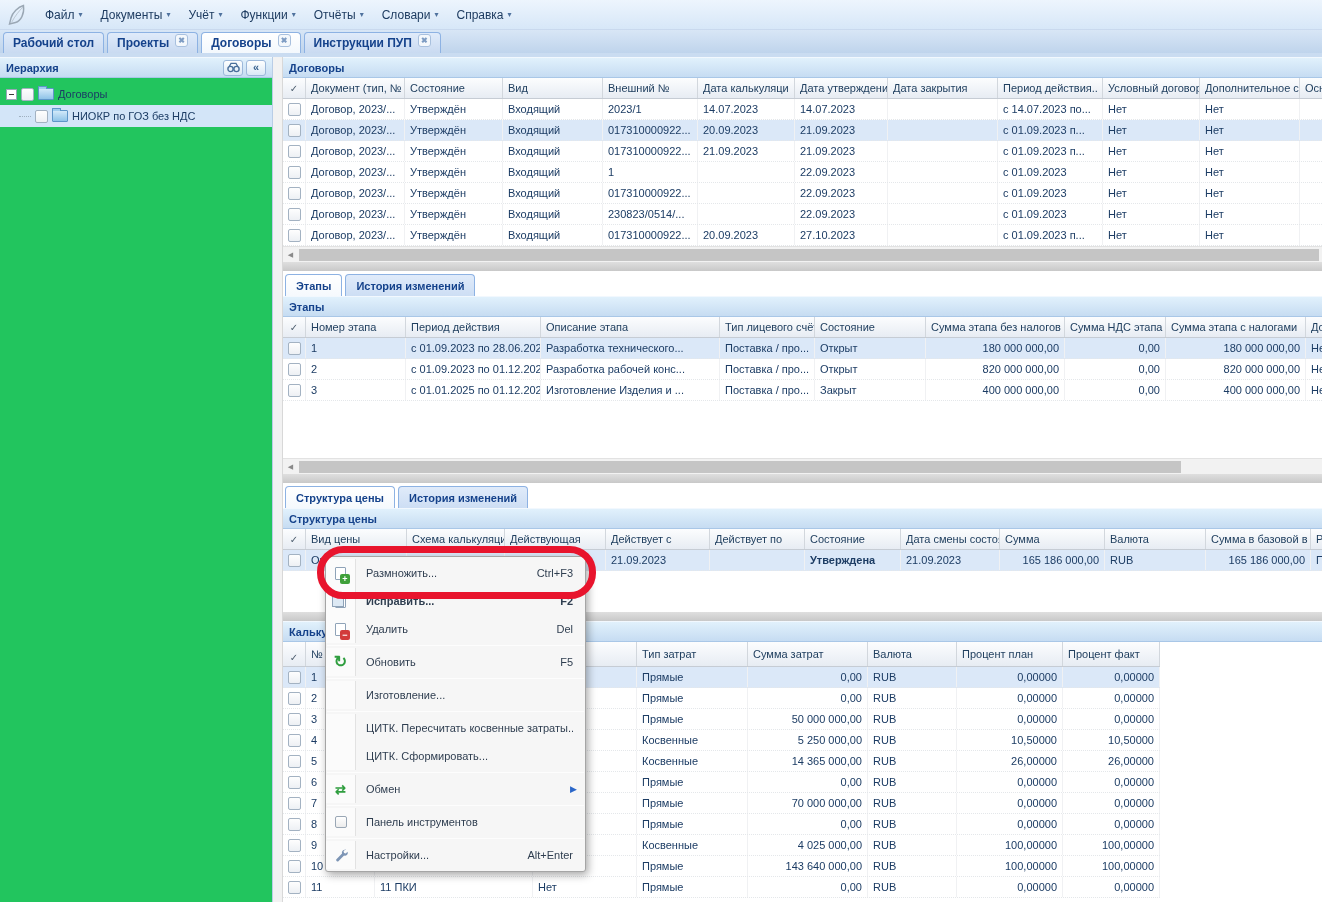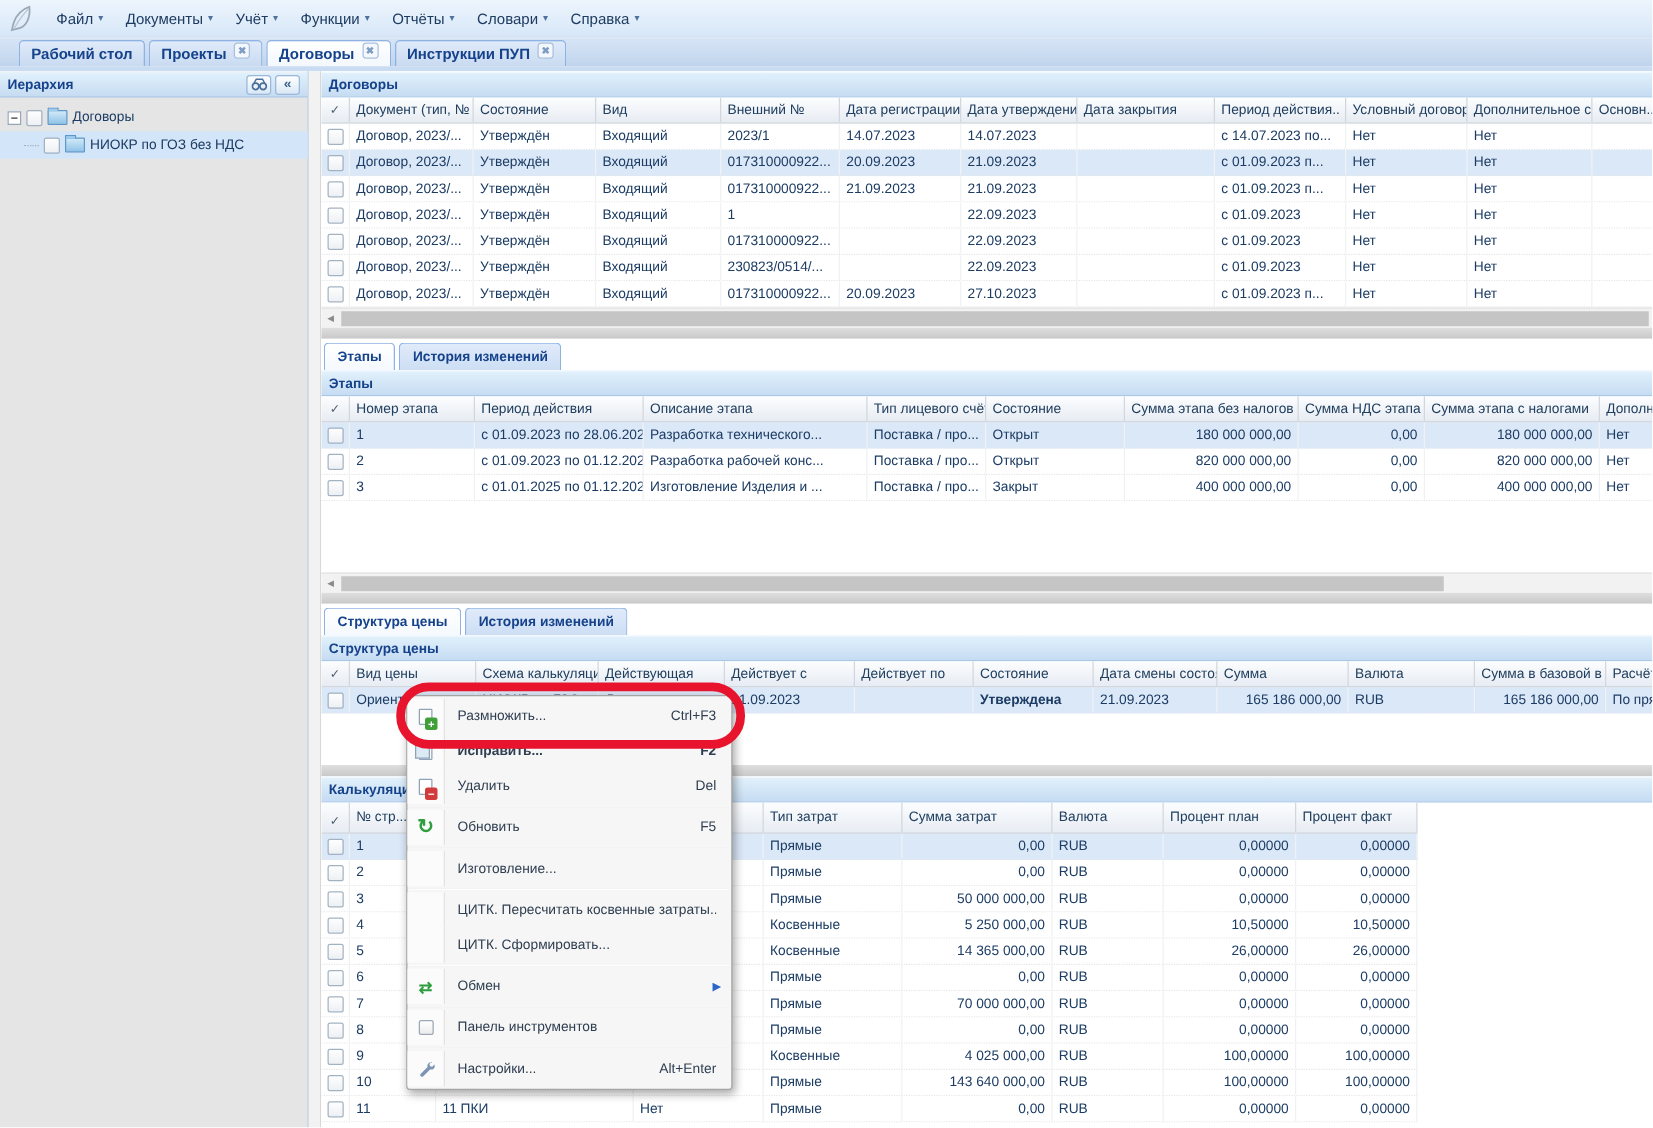--- a/index.html
+++ b/index.html
@@ -6,28 +6,28 @@
   html,body{width:1322px;height:902px;overflow:hidden}
   body{font-family:"Liberation Sans",sans-serif;font-size:11px;color:#1c3c64;background:#fff;position:relative}
 
   
   .menubar{height:30px;display:flex;align-items:center;background:linear-gradient(#edf5fd,#d7e7f8);border-bottom:1px solid #c9d9ee;padding-left:6px}
   .logo{width:22px;height:24px;margin-right:8px;display:flex;align-items:center;justify-content:center}
   .mi{display:flex;align-items:center;gap:4px;padding:4px 9px;font-size:12px;color:#1e3c61;cursor:default}
   .mi .car{font-size:8px;color:#4f729e}
 
   
-  .tabbar{height:27px;background:linear-gradient(#d8e6f6,#bfd4ec);display:flex;align-items:flex-end;padding:0 0 0 15px;gap:3px;border-bottom:4px solid #cadcf1}
+  .tabbar{height:27px;background:linear-gradient(#d8e6f6,#bfd4ec);display:flex;align-items:flex-end;padding:0 0 0 3px;gap:3px;border-bottom:4px solid #cadcf1}
   .tab{height:21px;display:flex;align-items:center;gap:6px;padding:0 9px;border:1px solid #8db2e3;border-bottom:none;border-radius:4px 4px 0 0;background:linear-gradient(#e0ebfa,#c9daf1);color:#15428b;font-weight:bold;font-size:12px}
   .tab.active{background:linear-gradient(#ffffff,#f3f8fd)}
   .tab .x{width:13px;height:13px;line-height:11px;text-align:center;font-size:8px;color:#7e9cc3;border:1px solid #a8c0de;border-radius:3px;background:#f4f8fc;transform:translateY(-3px)}
 
   
   .workspace{display:flex;height:845px}
-  .sidebar{width:247px;border-right:1px solid #b9cde6;background:#e5e5e5;display:flex;flex-direction:column;flex:0 0 auto}
+  .sidebar{width:273px;border-right:1px solid #b9cde6;background:#22c55e;display:flex;flex-direction:column;flex:0 0 auto}
   .vsplit{width:10px;background:#f2f2f2;border-right:1px solid #d8d8d8;flex:0 0 auto}
   .content{flex:1;display:flex;flex-direction:column;overflow:hidden;background:#fff}
 
   .panel-hd{height:21px;background:linear-gradient(#e1f1fc,#c6dcf2);border-top:1px solid #f2f8fe;border-bottom:1px solid #a9c7e7;display:flex;align-items:center;padding:0 6px;color:#15428b;font-weight:bold;font-size:11px;flex:0 0 auto}
   .hd-btns{margin-left:auto;display:flex;gap:3px}
   .hd-btn{width:20px;height:16px;border:1px solid #9cb8da;border-radius:3px;background:linear-gradient(#ffffff,#d9e8f6);display:flex;align-items:center;justify-content:center;color:#39628f;font-size:11px;font-weight:bold;line-height:1}
 
   
   .tree{padding:5px 0;flex:1}
   .trow{height:22px;display:flex;align-items:center;gap:4px;padding-left:6px}
@@ -191,21 +191,21 @@
       <div class="panel-hd">
           <span>Договоры</span>
         </div>
       <div class="tbl" id="contracts-table" style="height:168px">
           <div class="thr" style="width: 1077px;">
             <span class="th cbcol">✓</span>
             <span class="th" style="flex: 0 0 99px;">Документ (тип, №</span>
             <span class="th" style="flex: 0 0 98px;">Состояние</span>
             <span class="th" style="flex: 0 0 100px;">Вид</span>
             <span class="th" style="flex: 0 0 95px;">Внешний №</span>
-            <span class="th" style="flex: 0 0 97px;">Дата регистрации</span>
+            <span class="th" style="flex: 0 0 97px;">Дата калькуляци</span>
             <span class="th" style="flex: 0 0 93px;">Дата утверждения</span>
             <span class="th" style="flex: 0 0 110px;">Дата закрытия</span>
             <span class="th" style="flex: 0 0 105px;">Период действия..</span>
             <span class="th" style="flex: 0 0 97px;">Условный договор</span>
             <span class="th" style="flex: 0 0 100px;">Дополнительное с</span>
             <span class="th" style="flex: 0 0 60px;">Основн...</span>
           </div>
           <div class="tr" style="width: 1077px;">
             <span class="td cbcol">
               <span class="cb"></span>

